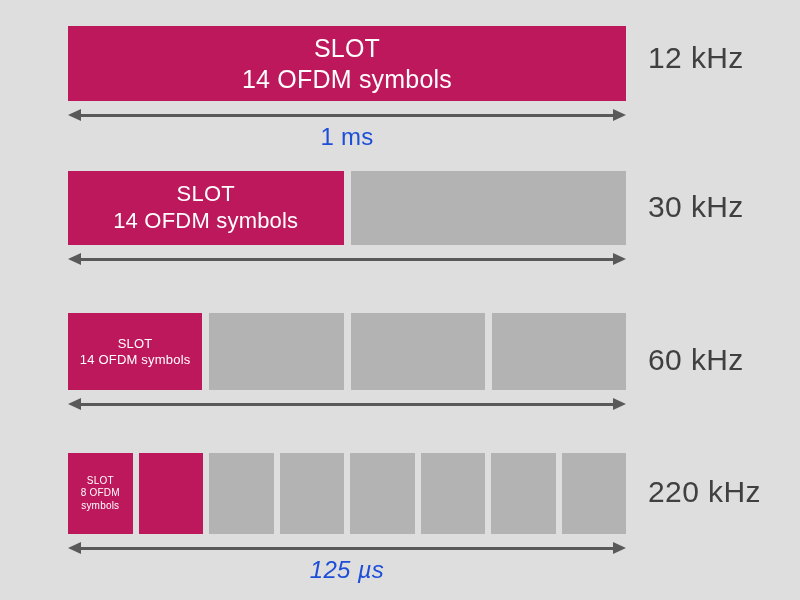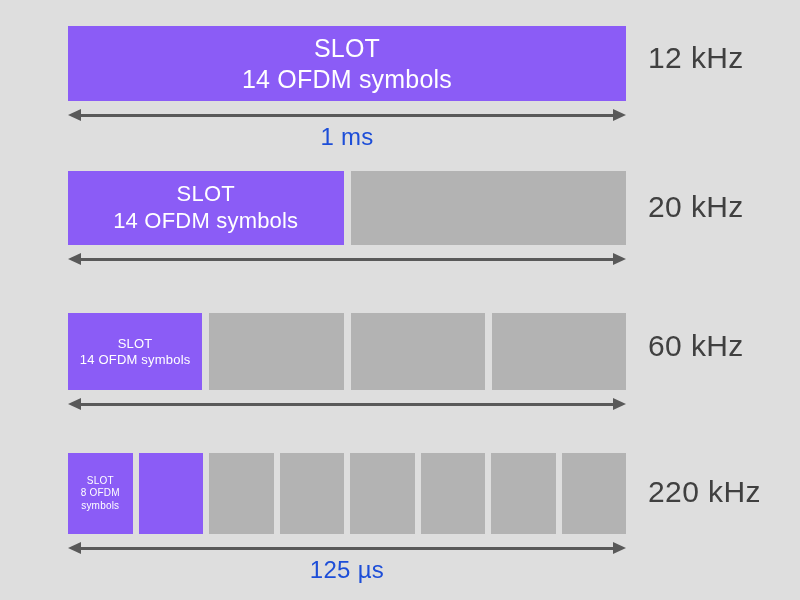--- a/index.html
+++ b/index.html
@@ -38,21 +38,21 @@
   .block {
     flex: 1 1 0;
     height: 100%;
     display: flex;
     flex-direction: column;
     align-items: center;
     justify-content: center;
     box-sizing: border-box;
     overflow: hidden;
   }
-  .block.teal  { background: #8b5cf6; align-items: center; }
+  .block.teal  { background: #be185d; align-items: center; }
   .block.gray  { background: #b3b3b3; }
 
   .block .line {
     color: #ffffff;
     font-weight: 300;
     line-height: 1.22;
     white-space: nowrap;
     text-align: center;
     letter-spacing: .2px;
   }
@@ -143,59 +143,59 @@
       </div>
       <div class="block gray"></div>
     </div>
     <div class="dim" style="top:252px;">
       <div class="dim-arrow">
         <div class="head left"></div>
         <div class="dim-line"></div>
         <div class="head right"></div>
       </div>
     </div>
-    <div class="freq" style="top:190px;">20 kHz</div>
+    <div class="freq" style="top:190px;">30 kHz</div>
   </div>
 
   <div class="row r3">
     <div class="bar-track" style="top:313px;height:77px;">
       <div class="block teal">
         <div class="line">SLOT</div>
         <div class="line">14 OFDM symbols</div>
       </div>
       <div class="block gray"></div>
       <div class="block gray"></div>
       <div class="block gray"></div>
     </div>
     <div class="dim" style="top:397px;">
       <div class="dim-arrow">
         <div class="head left"></div>
         <div class="dim-line"></div>
         <div class="head right"></div>
       </div>
     </div>
-    <div class="freq" style="top:329px;">60 kHz</div>
+    <div class="freq" style="top:343px;">60 kHz</div>
   </div>
 
   <div class="row r4">
     <div class="bar-track" style="top:453px;height:81px;gap:6px;">
       <div class="block teal">
         <div class="line">SLOT</div>
         <div class="line">8 OFDM</div>
         <div class="line">symbols</div>
       </div>
       <div class="block teal"></div>
       <div class="block gray"></div>
       <div class="block gray"></div>
       <div class="block gray"></div>
       <div class="block gray"></div>
       <div class="block gray"></div>
       <div class="block gray"></div>
     </div>
-    <div class="dim" style="top:541px;">
+    <div class="dim" style="top:541px;font-style:italic;">
       <div class="dim-arrow">
         <div class="head left"></div>
         <div class="dim-line"></div>
         <div class="head right"></div>
       </div>
       <div class="dim-label">125 µs</div>
     </div>
     <div class="freq" style="top:475px;">220 kHz</div>
   </div>
 

